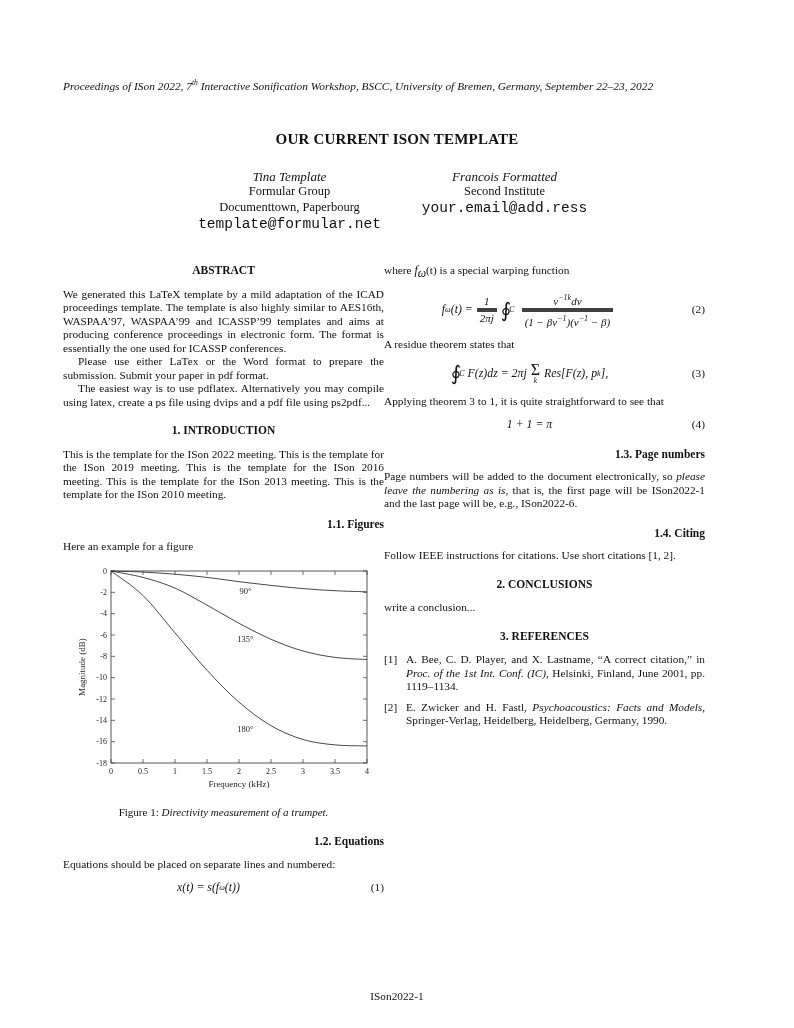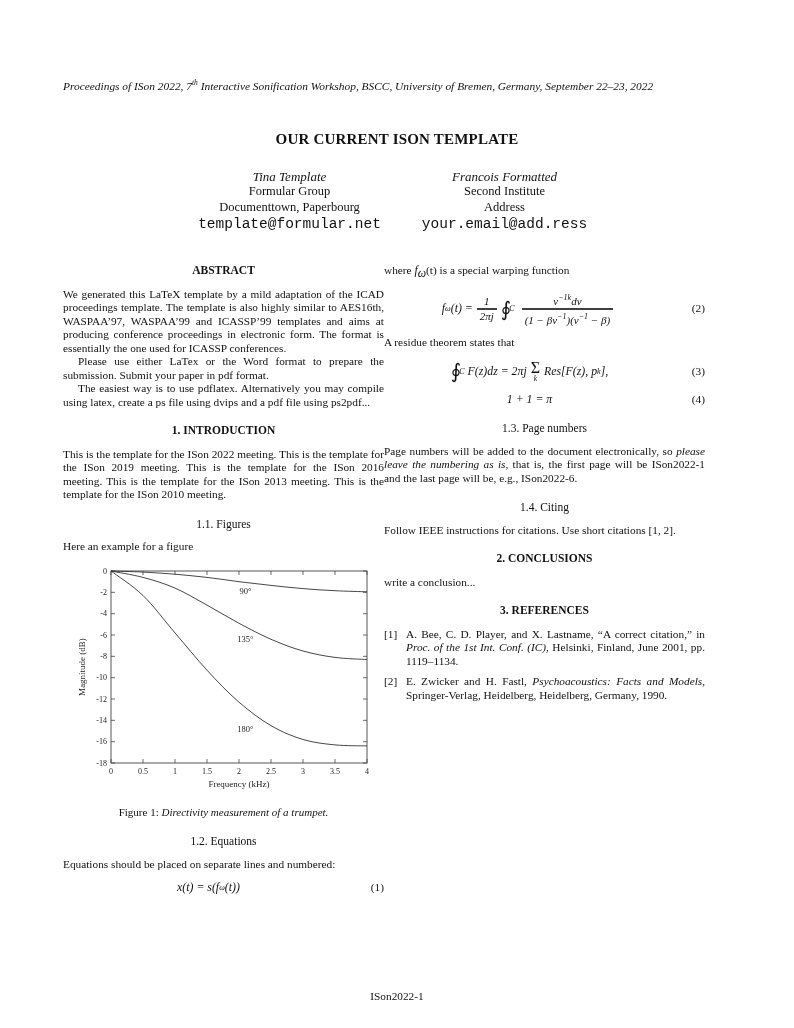--- a/index.html
+++ b/index.html
@@ -50,22 +50,22 @@
   .col{width:321px;}
   h2.sec{
     font-size:11.5px;
     font-weight:bold;
     text-align:center;
     margin:15px 0 10px 0;
   }
   h2.sec.first{margin-top:0;}
   h3.subsec{
     font-size:11.5px;
-    font-weight:normal;
-    text-align:center;
+    font-weight:bold;
+    text-align:right;
     margin:16px 0 9px 0;
   }
   p{margin:0;}
   .just{text-align:justify;}
   .indent{text-indent:15px;}
   
   .figure{margin-top:9px;}
   #figure-svg{display:block;margin:0 auto;}
   .fig-caption{
     text-align:center;
@@ -94,21 +94,21 @@
   .eq-num{width:30px;text-align:right;font-style:normal;font-size:11.3px;}
   .frac{
     display:inline-flex;
     flex-direction:column;
     align-items:center;
     margin:0 4px;
     font-size:11px;
     line-height:13px;
   }
   .frac .num{padding:0 3px;}
-  .frac .den{border-top:2px solid #404040;padding:0 3px;}
+  .frac .den{border-top:4px solid #404040;padding:0 3px;}
   .oint-glyph{
     font-style:normal;
     font-size:20px;
     line-height:1;
     font-family:"DejaVu Serif","DejaVu Sans",serif;
   }
   .oint-sub{font-size:8px;vertical-align:-9px;margin-left:-2px;margin-right:3px;}
   .sum{
     display:inline-flex;
     flex-direction:column;
@@ -142,21 +142,20 @@
   <div class="authors-row">
     <div class="author-block">
       <div class="author-name">Tina Template</div>
       <div class="affil-line">Formular Group</div>
       <div class="affil-line">Documenttown, Paperbourg</div>
       <div class="email">template@formular.net</div>
     </div>
     <div class="author-block">
       <div class="author-name">Francois Formatted</div>
       <div class="affil-line">Second Institute</div>
-      <div class="affil-line">Address</div>
       <div class="email">your.email@add.ress</div>
     </div>
   </div>
 
   <div class="columns">
 
     <div class="col">
       <h2 class="sec first">ABSTRACT</h2>
       <p class="just">We generated this LaTeX template by a mild adaptation of the ICAD proceedings template. The template is also highly similar to AES16th, WASPAA’97, WASPAA’99 and ICASSP’99 templates and aims at producing conference proceedings in electronic form. The format is essentially the one used for ICASSP conferences.</p>
       <p class="just indent">Please use either LaTex or the Word format to prepare the submission. Submit your paper in pdf format.</p>
@@ -286,20 +285,21 @@
               <span class="sigma">Σ</span>
               <span class="sum-sub">k</span>
             </span>
           <span>Res[F(z), p</span>
             <sub>k</sub>
             <span>],</span>
         </div>
         <span class="eq-num">(3)</span>
       </div>
 
+      <p class="just">Applying theorem 3 to 1, it is quite straightforward to see that</p>
 
       <div class="equation">
         <div class="eq-body math">
             <span>1 + 1 = π</span>
           </div>
         <span class="eq-num">(4)</span>
       </div>
 
       <h3 class="subsec">1.3.  Page numbers</h3>
       <p class="just"><span>Page numbers will be added to the document electronically, so </span><em>please leave the numbering as is</em><span>, that is, the first page will be ISon2022-1 and the last page will be, e.g., ISon2022-6.</span></p>

